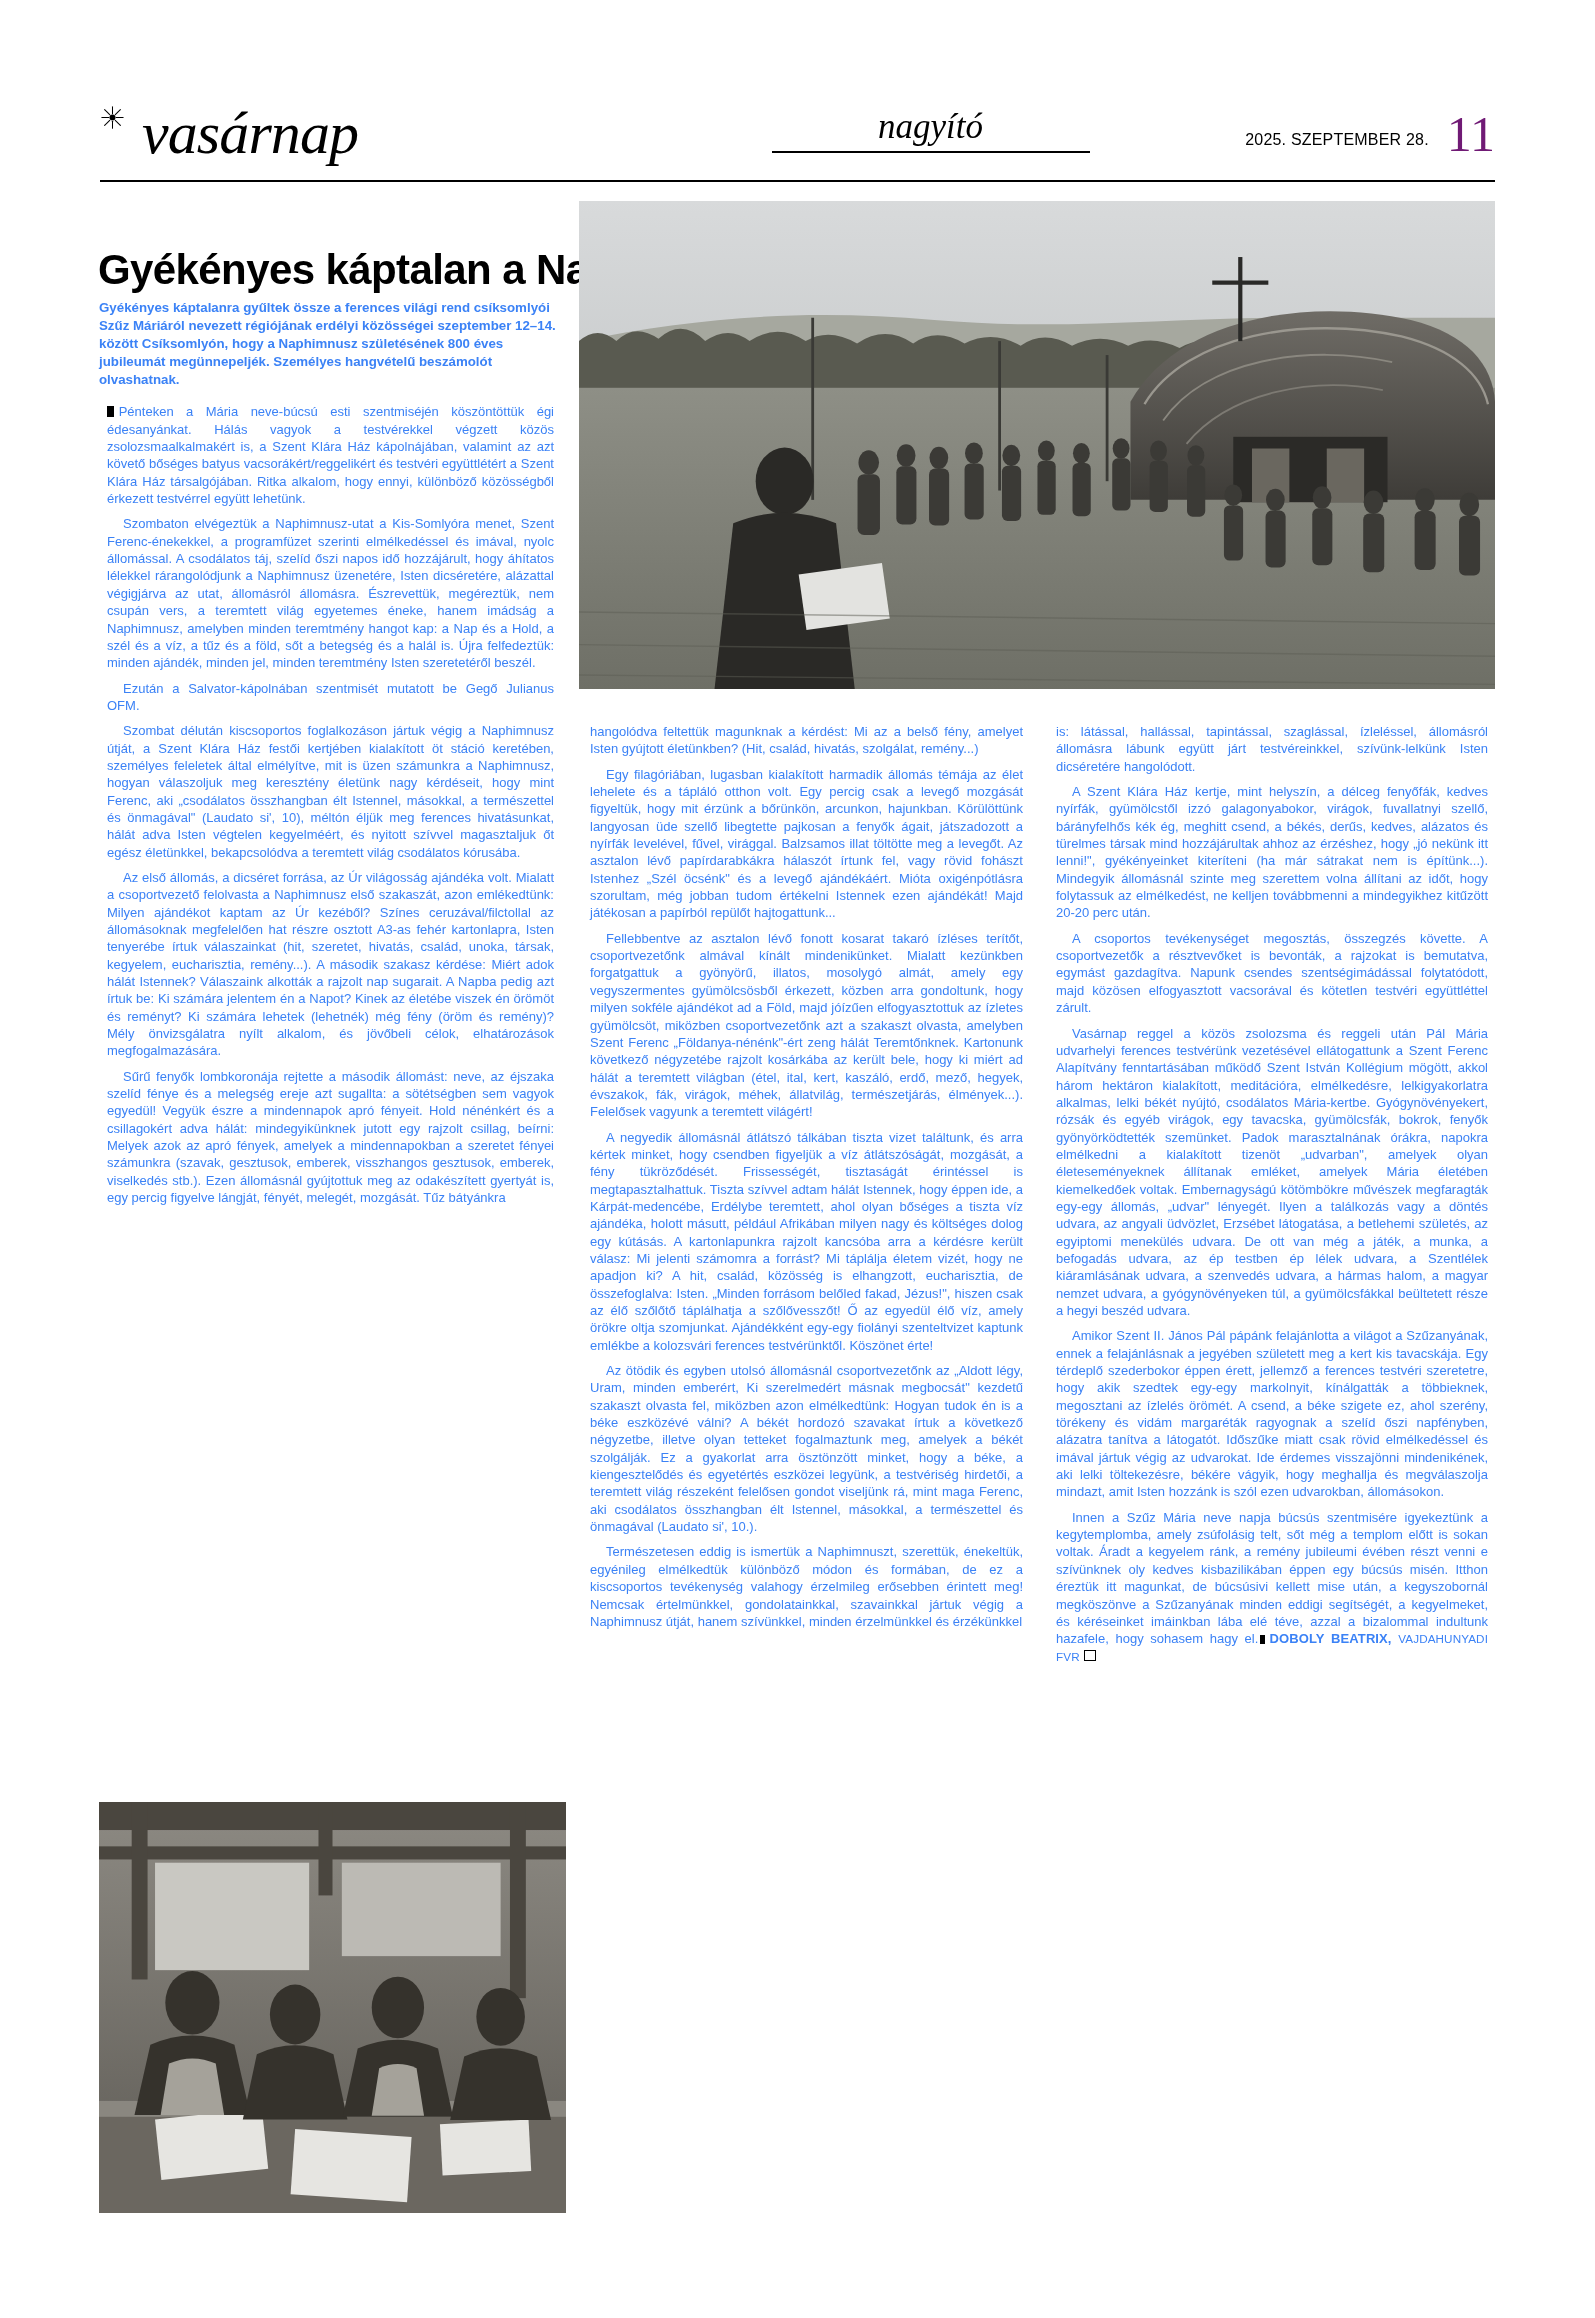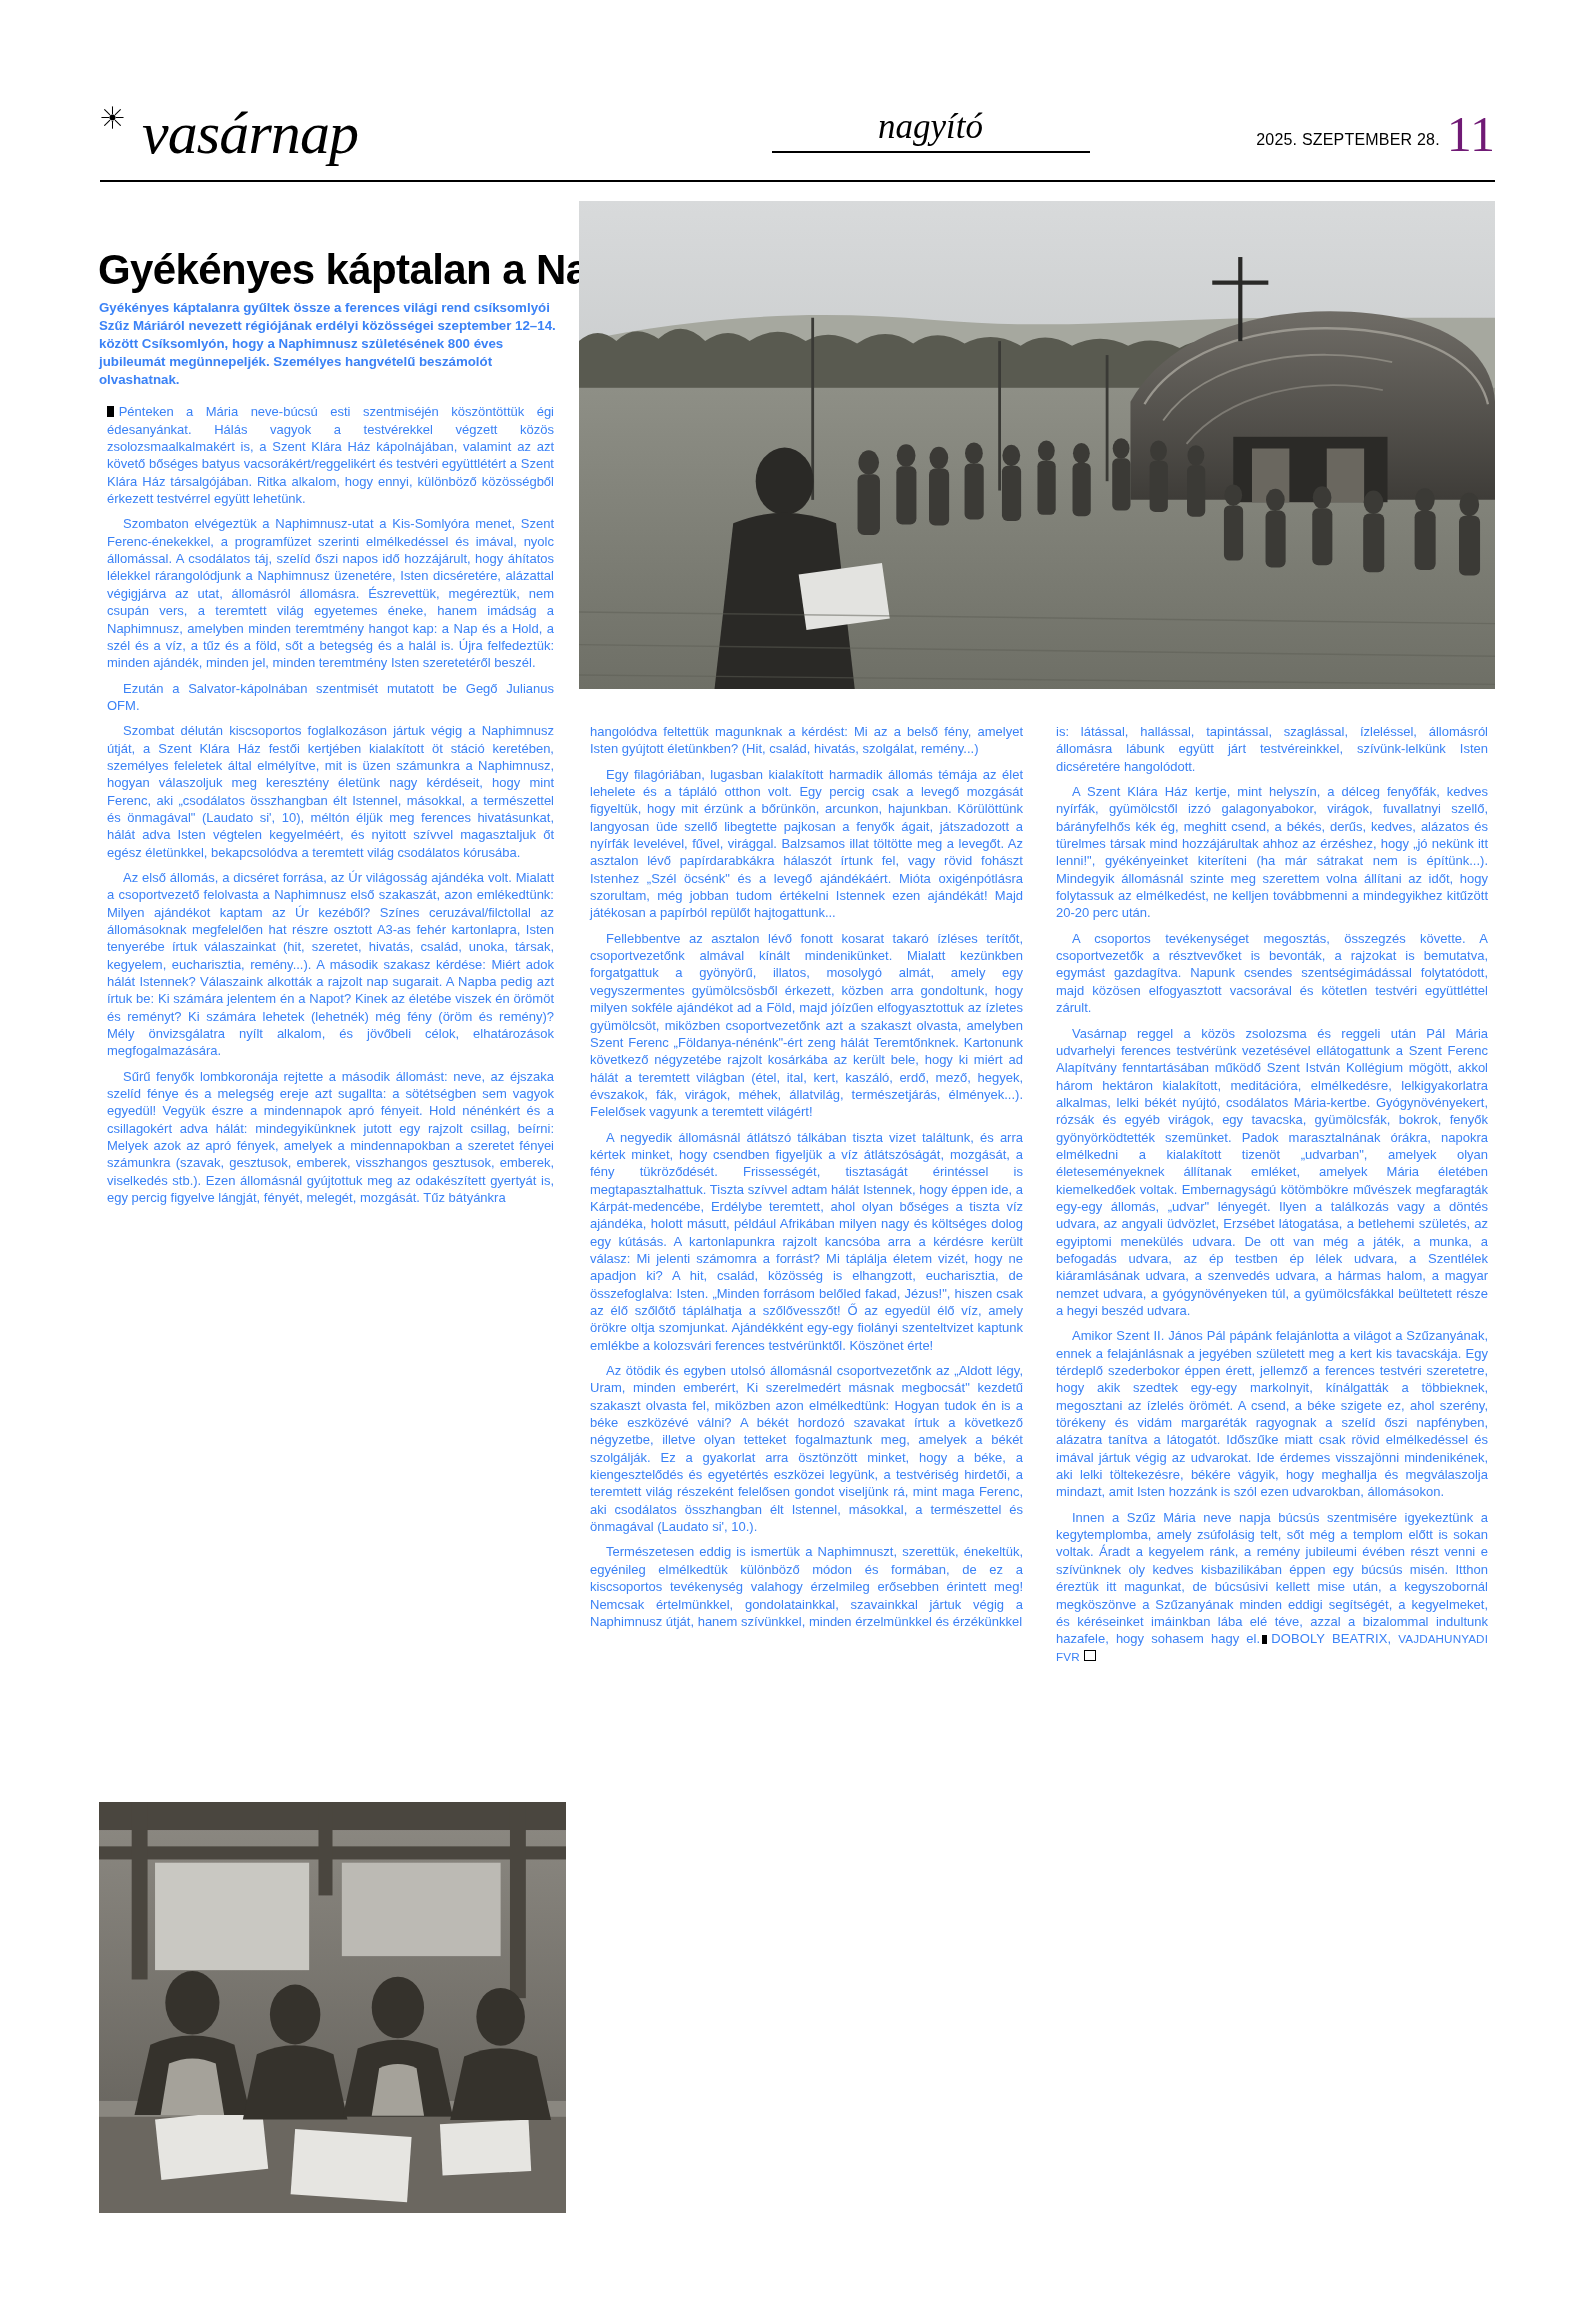--- a/index.html
+++ b/index.html
@@ -70,21 +70,21 @@
   }
   .section-rule {
     width: 318px;
     height: 1.4px;
     background: #000;
     margin: 0 auto;
   }
   .masthead-right {
     display: flex;
     align-items: flex-end;
-    gap: 7px;
+    gap: 18px;
     margin-bottom: 7.5px;
   }
   .issue-date {
     font-family: "Liberation Sans", sans-serif;
     font-size: 16px;
     letter-spacing: 0.2px;
     color: #000;
     margin-bottom: 6.5px;
   }
   .page-number {
@@ -184,21 +184,21 @@
     top: 715px;
     width: 449px;
   }
   .col3 {
     left: 1048px;
     top: 715px;
     width: 448px;
   }
 
   .byline {
-    font-weight: normal;
+    font-weight: bold;
     letter-spacing: 0.1px;
   }
   .byline-sep {
     display: inline-block;
     width: 5.1px;
     height: 9px;
     background: #000;
     margin: 0 4.2px 0 1.9px;
     position: relative;
     top: 0.9px;

